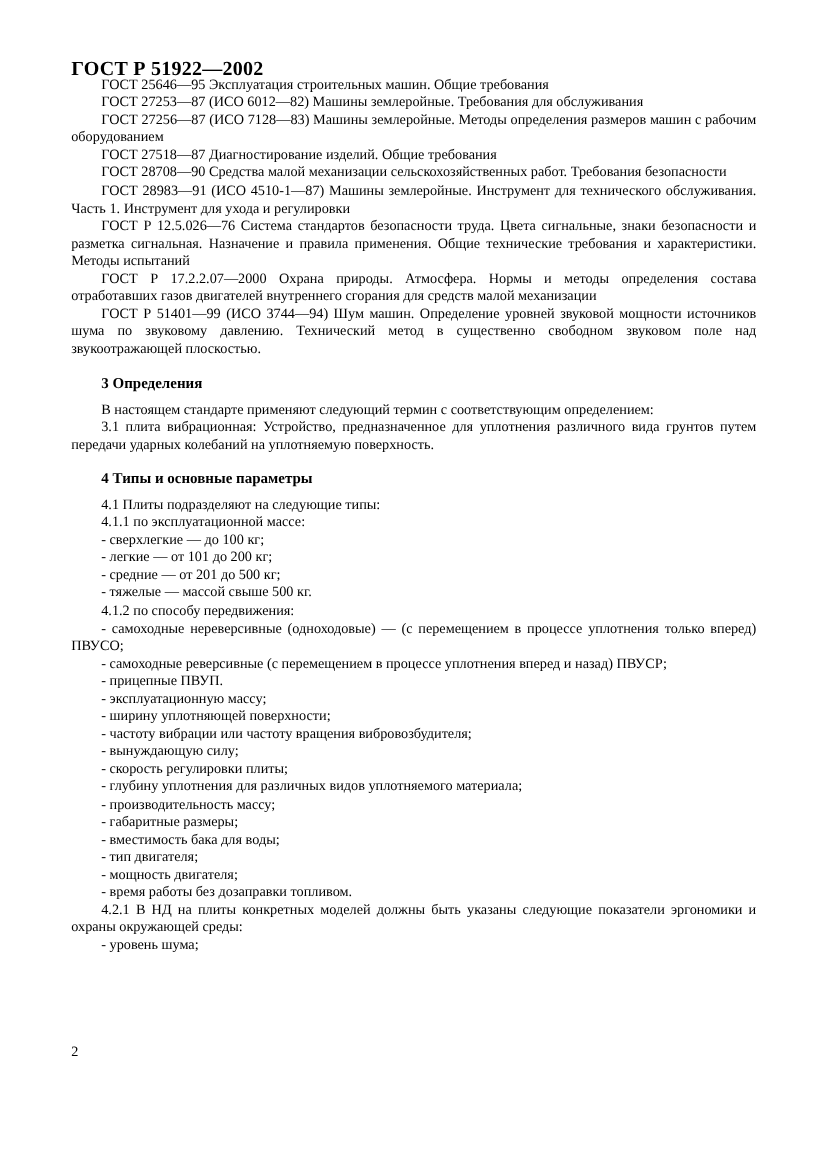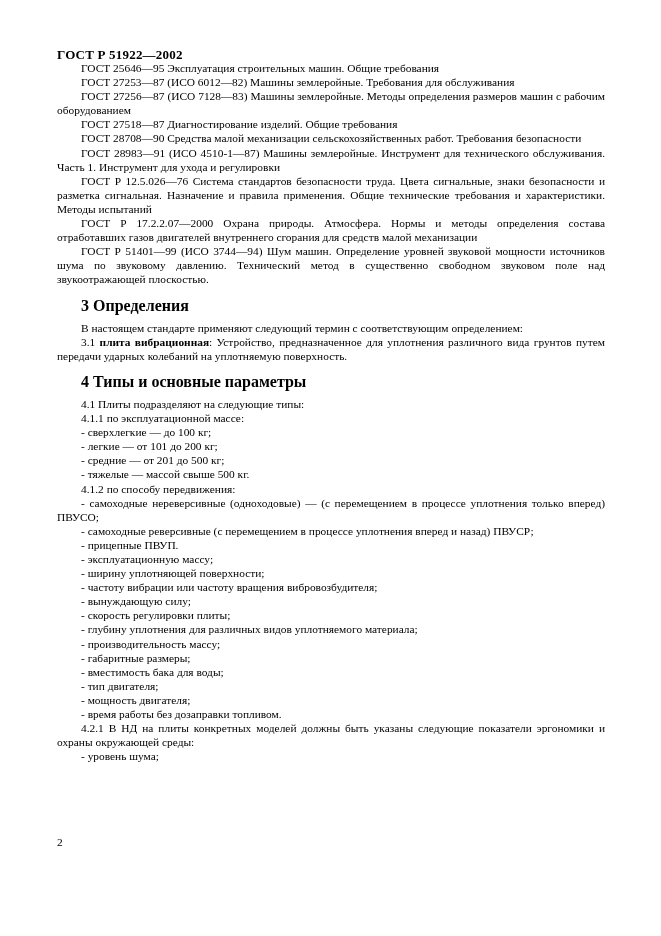--- a/index.html
+++ b/index.html
@@ -16,21 +16,21 @@
     height: 936px;
     background: #ffffff;
     overflow: hidden;
     box-sizing: border-box;
   }
   .header {
     position: absolute;
     top: 47px;
     left: 57px;
     font-family: "Liberation Serif", serif;
-    font-size: 13px;
+    font-size: 16px;
     font-weight: bold;
     letter-spacing: 0.2px;
     color: #000;
     white-space: nowrap;
   }
   .content {
     position: absolute;
     top: 61px;
     left: 57px;
     width: 548px;
@@ -43,23 +43,23 @@
     margin: 0;
   }
   .ind {
     text-indent: 24px;
   }
   .sect {
     font-weight: bold;
     text-indent: 24px;
     margin-top: 12px !important;
     margin-bottom: 8px !important;
-    font-size: 16px;
+    font-size: 12px;
   }
-  .term { font-weight: bold; }
+  .term { font-weight: normal; }
   .pagenum {
     position: absolute;
     left: 57px;
     top: 836px;
     font-size: 11.4px;
     color: #000;
   }
 </style>
 </head>
 <body>

